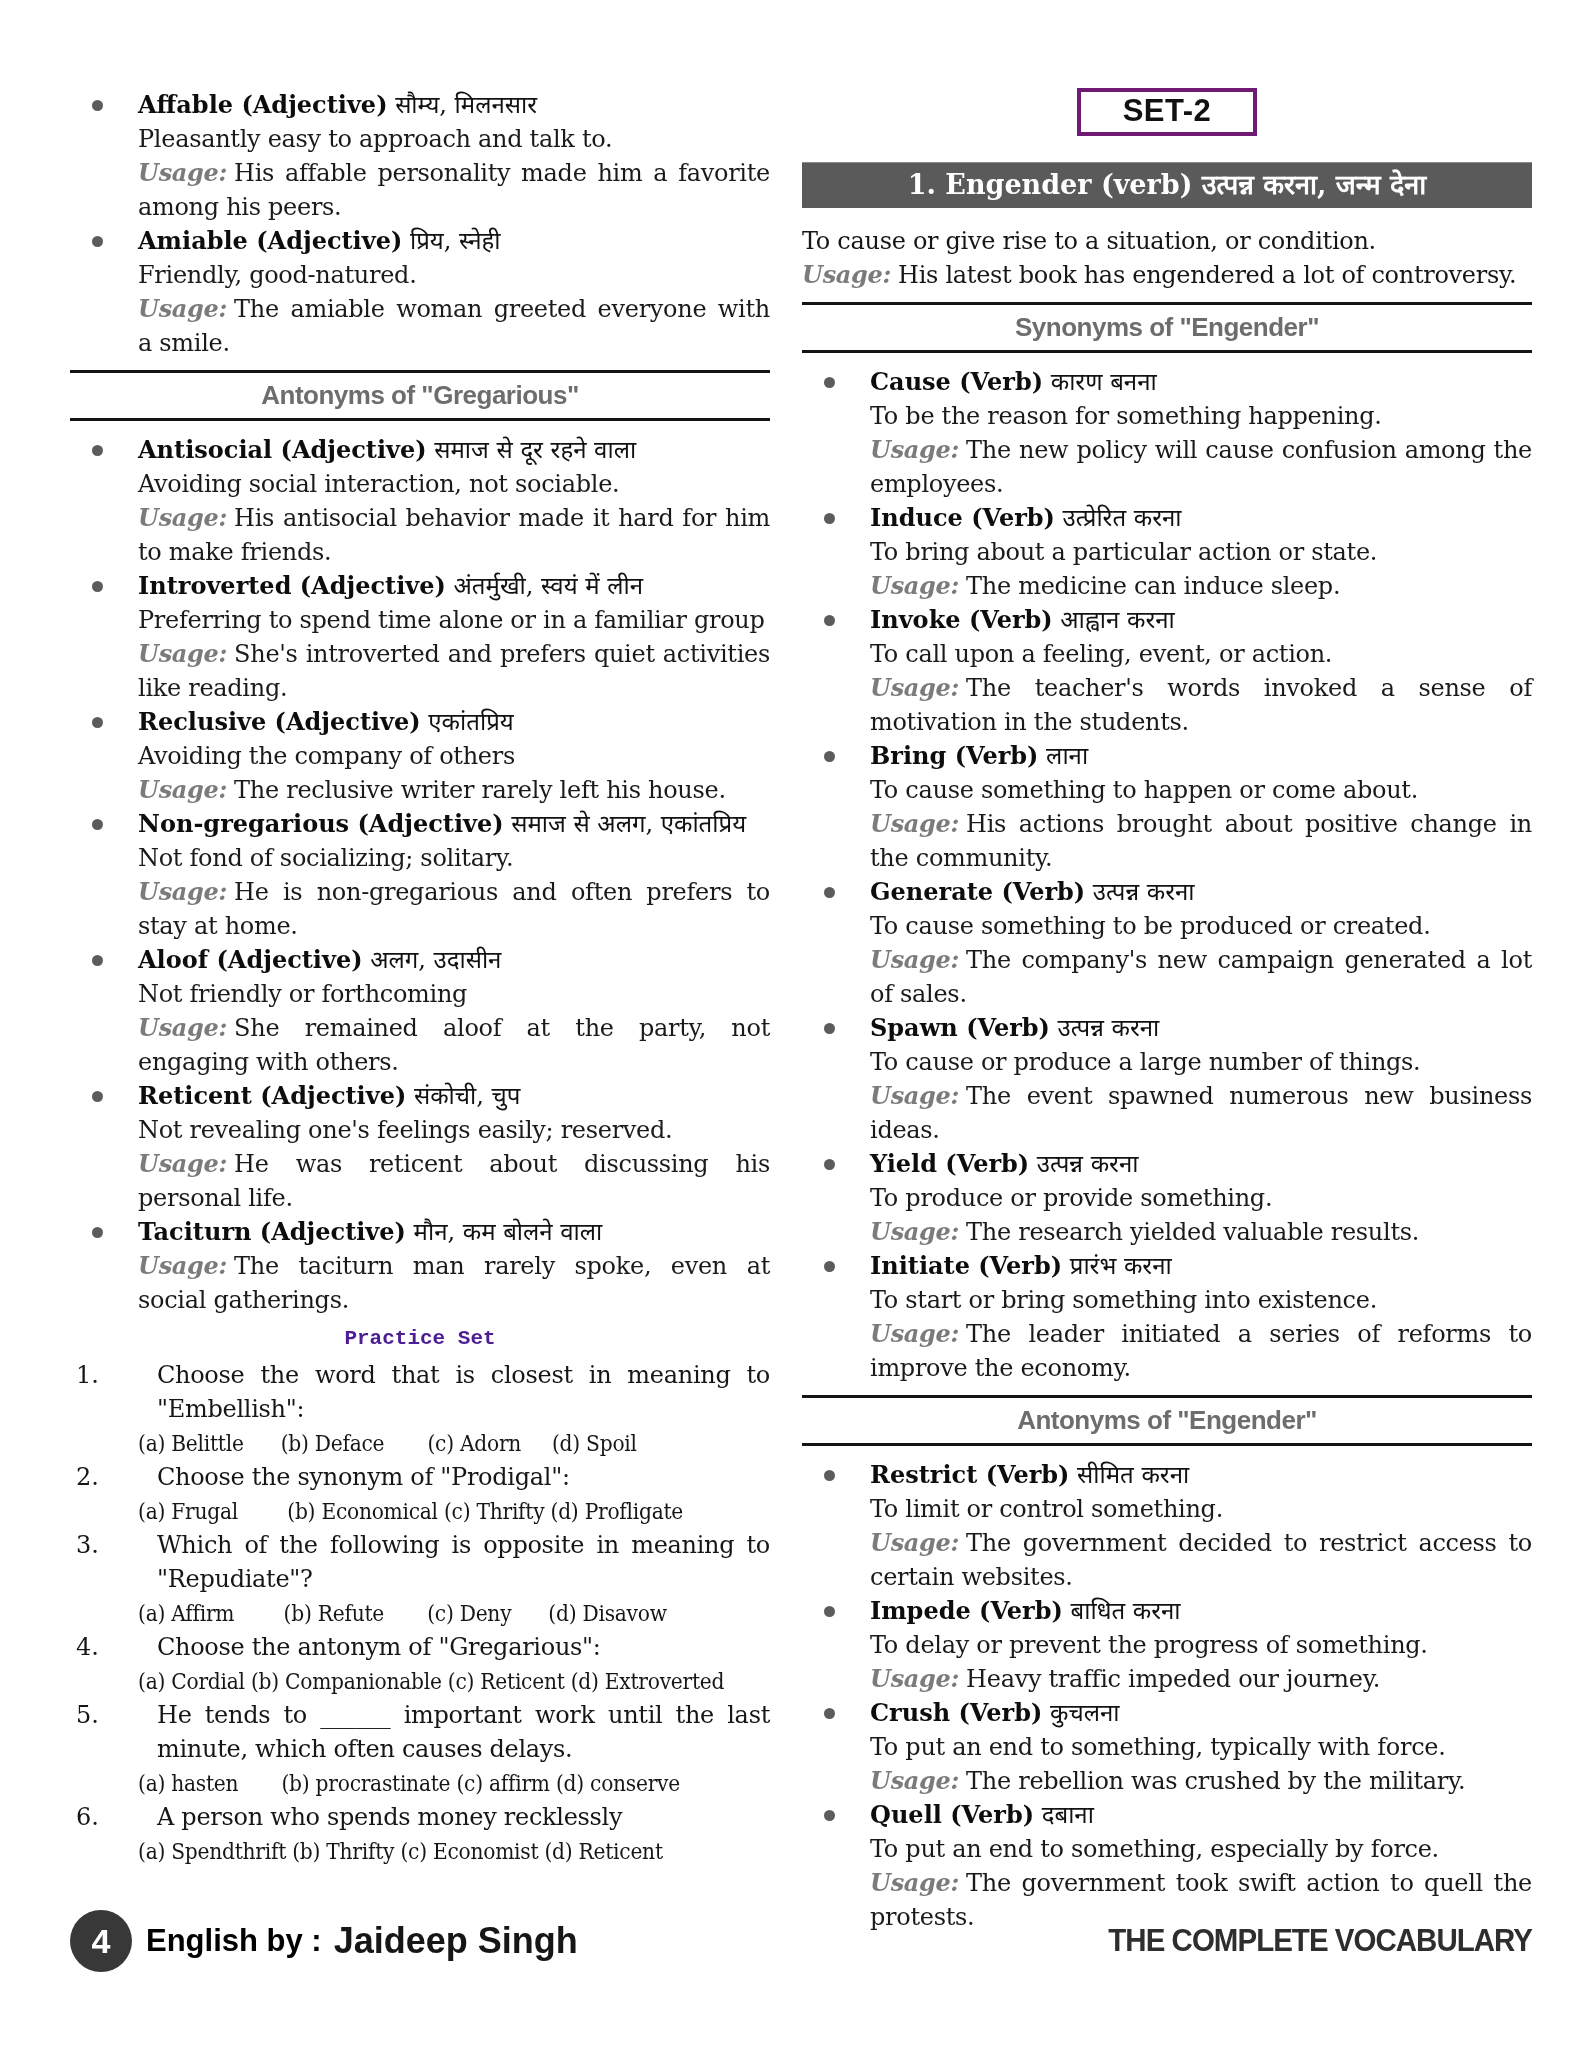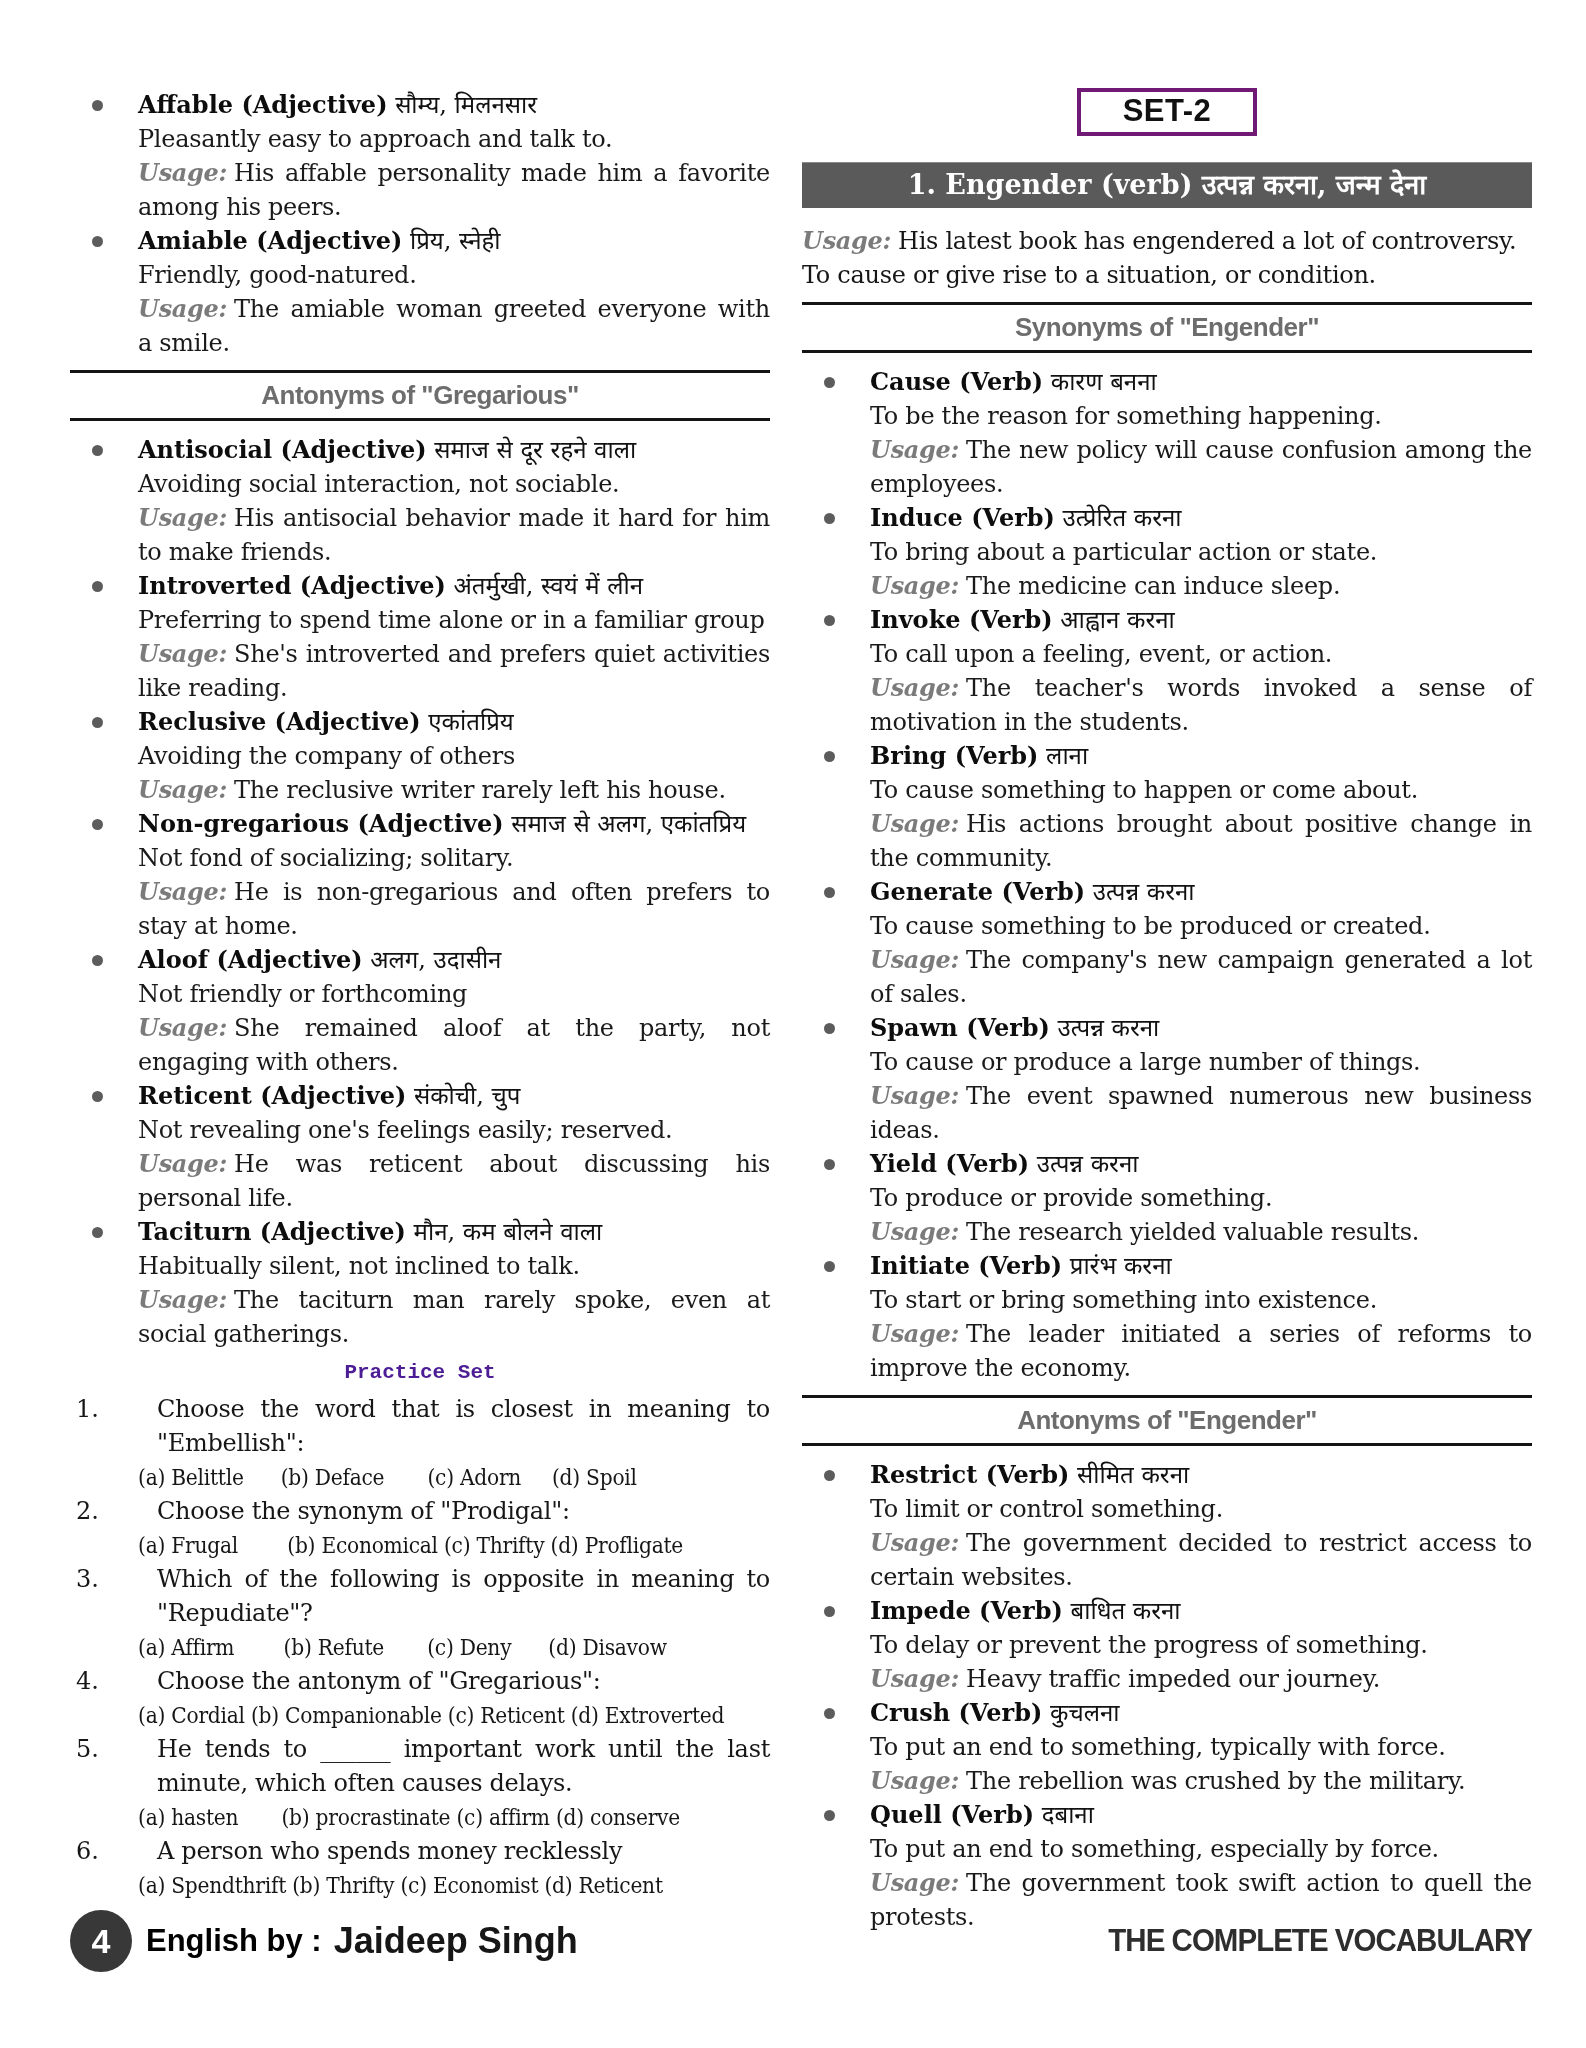--- a/index.html
+++ b/index.html
@@ -194,21 +194,20 @@
           <div class="entry">
             <span class="bullet"></span>
             <div class="headline"><span class="word">Reticent (Adjective)</span> <span class="hindi">संकोची, चुप</span></div>
             <div class="def">Not revealing one's feelings easily; reserved.</div>
             <div class="usage-line"><span class="usage-label">Usage:</span><span class="usage-text">He was reticent about discussing his personal life.</span></div>
           </div>
 
           <div class="entry">
             <span class="bullet"></span>
             <div class="headline"><span class="word">Taciturn (Adjective)</span> <span class="hindi">मौन, कम बोलने वाला</span></div>
-            <div class="def">Habitually silent, not inclined to talk.</div>
             <div class="usage-line"><span class="usage-label">Usage:</span><span class="usage-text">The taciturn man rarely spoke, even at social gatherings.</span></div>
           </div>
         </div>
 
       <div class="practice-title">Practice Set</div>
 
       <div>
 
           <div class="question">
             <span class="q-num">1.</span>
@@ -250,22 +249,22 @@
     </div>
 
     <div class="col col-right">
 
       <div class="set-box-row">
         <span class="set-box">SET-2</span>
       </div>
 
       <div class="headword-bar">1. Engender (verb) उत्पन्न करना, जन्म देना</div>
 
+      <div class="para">To cause or give rise to a situation, or condition.</div>
       <div class="para"><span class="usage-label">Usage:</span><span>His latest book has engendered a lot of controversy.</span></div>
-      <div class="para">To cause or give rise to a situation, or condition.</div>
 
       <div class="section-header">
         <span class="section-title">Synonyms of "Engender"</span>
       </div>
 
       <div>
 
           <div class="entry">
             <span class="bullet"></span>
             <div class="headline"><span class="word">Cause (Verb)</span> <span class="hindi">कारण बनना</span></div>

